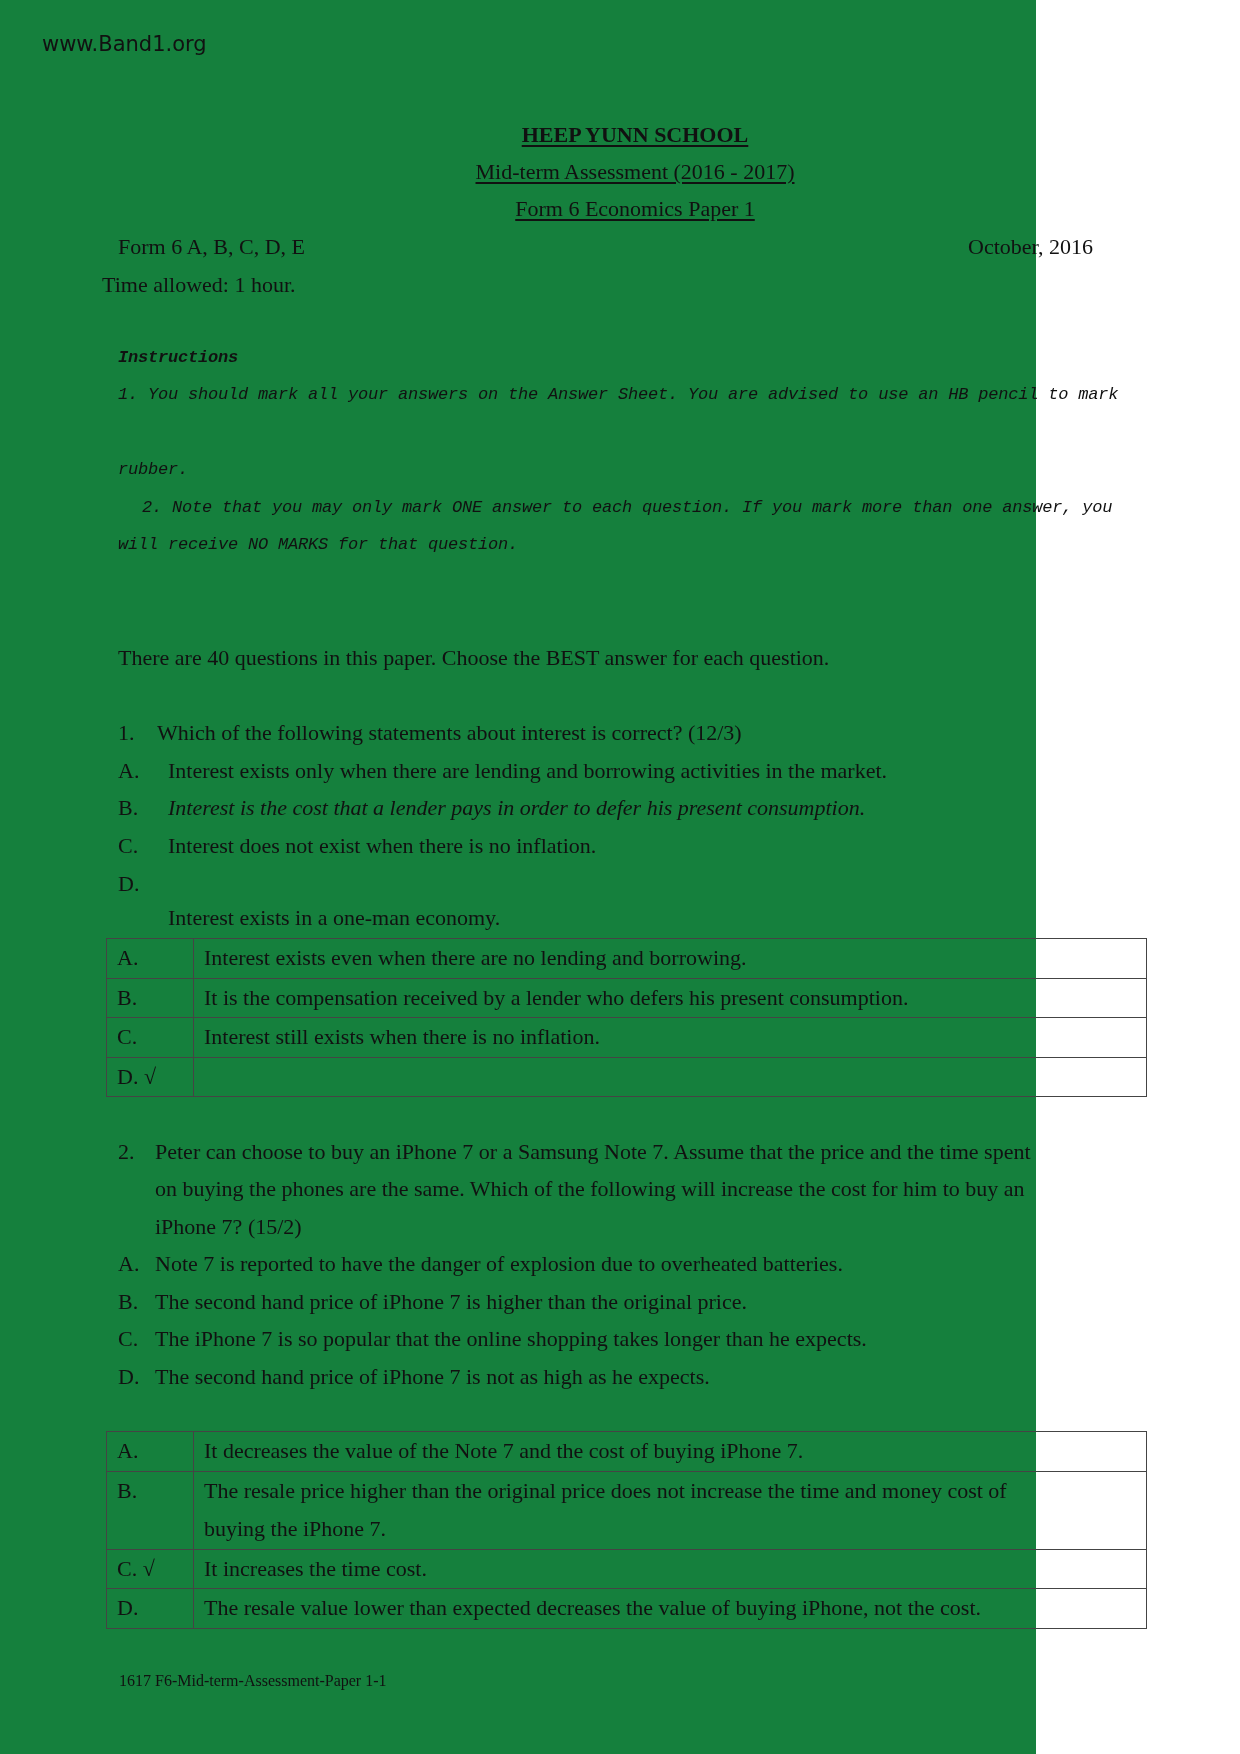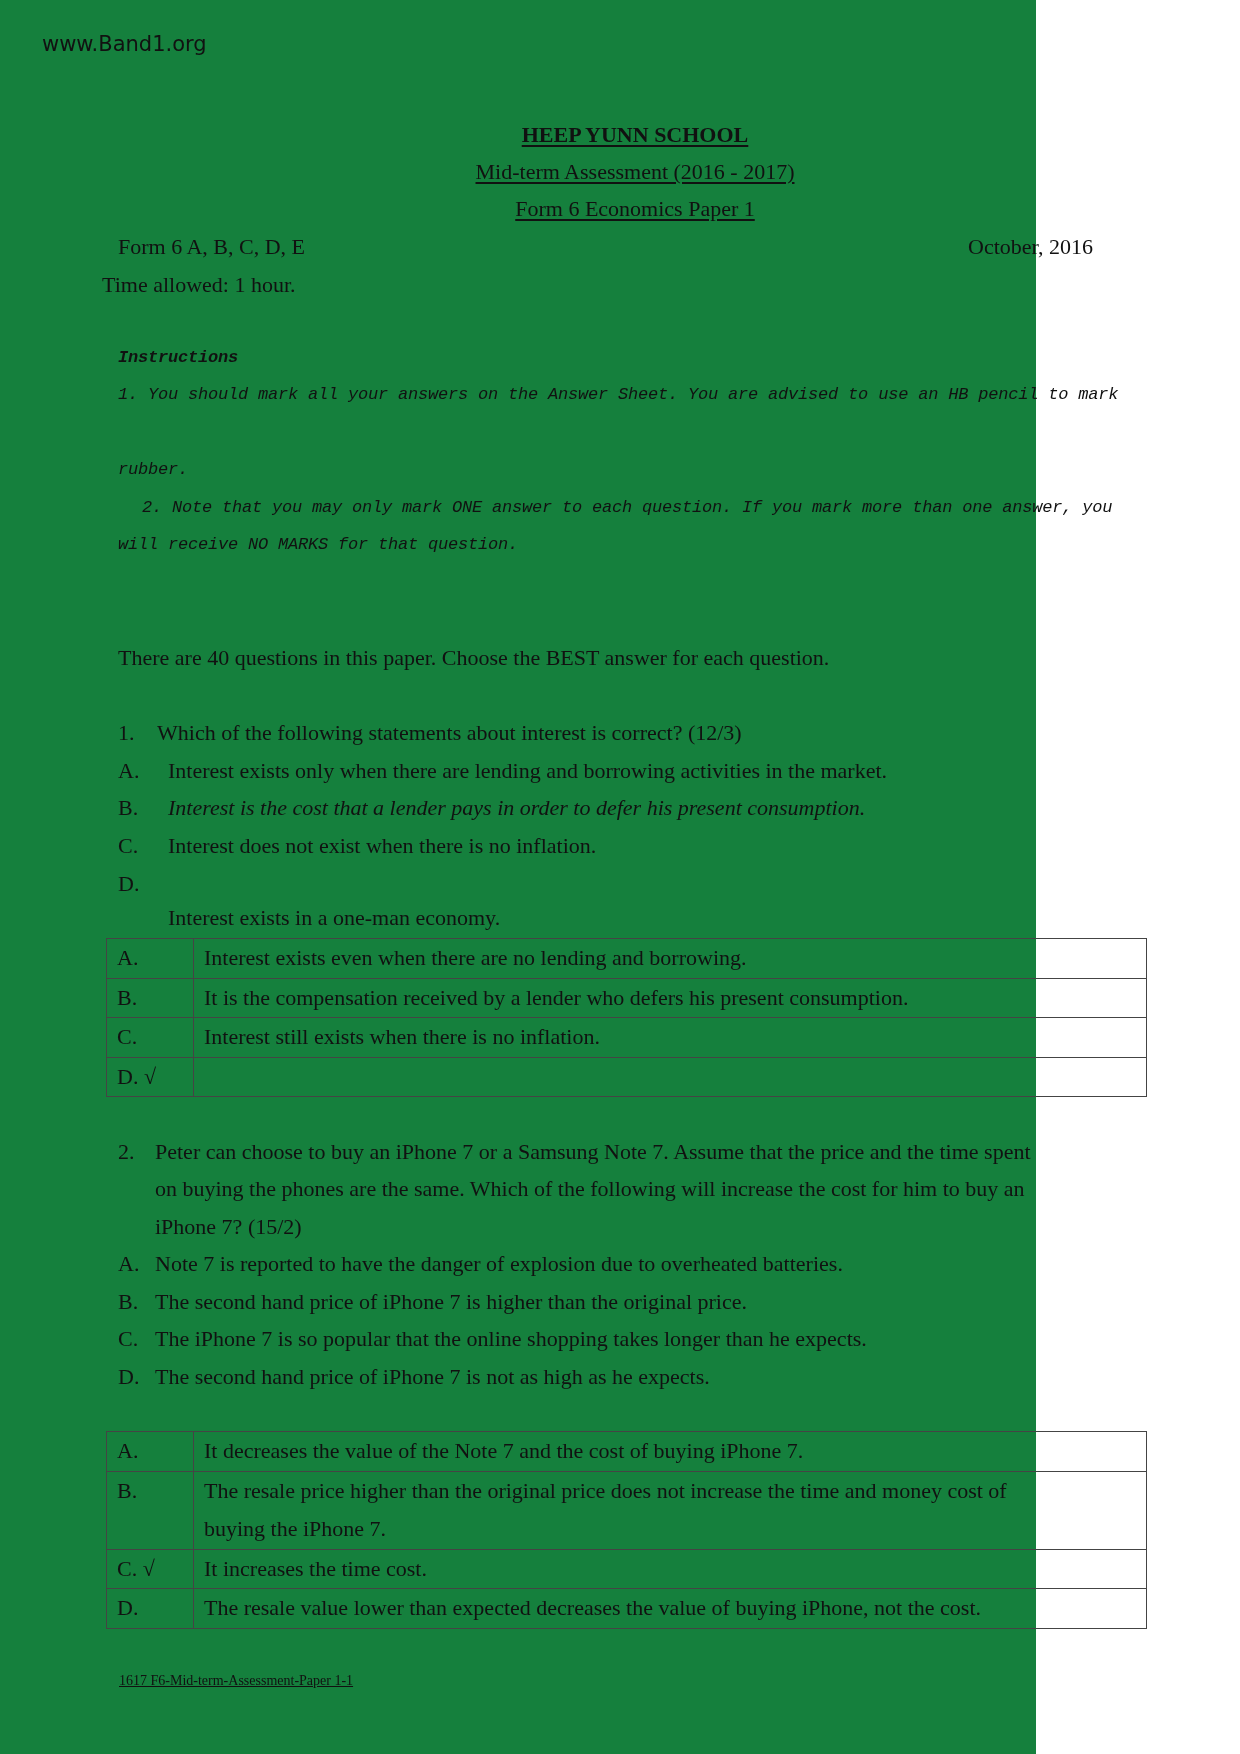--- a/index.html
+++ b/index.html
@@ -9,21 +9,21 @@
   .serif { font-family:"Liberation Serif", serif; font-size:22px; line-height:26px; }
   .sans-it { font-family:Liberation Mono, monospace; font-style:italic; font-size:17px; line-height:26px; letter-spacing:-0.2px; }
   .watermark { font-family:"DejaVu Sans", sans-serif; font-size:21px; line-height:26px; color:#111; }
   .center { left:0; width:1270px; text-align:center; }
   .u { text-decoration:underline; text-underline-offset:3px; text-decoration-thickness:1.5px; }
   .bold { font-weight:bold; }
   .instr-head { font-weight:bold; }
   table.ans { position:absolute; border-collapse:collapse; font-family:"Liberation Serif", serif; font-size:22px; }
   table.ans td { border:1.5px solid #444; padding:0 0 0 10px; vertical-align:top; line-height:38.5px; }
   table.ans td.lbl { width:76px; }
-  .footer { font-family:"Liberation Serif", serif; font-size:14px; line-height:22px;text-decoration:underline; }
+  .footer { font-family:"Liberation Serif", serif; font-size:16px; line-height:22px; }
 </style>
 </head>
 <body>
 
 <div class="page">
 
   <div class="abs watermark" style="left:42px; top:31px;">www.Band1.org</div>
 
   <div class="abs serif center bold u" style="top:122px;">HEEP YUNN SCHOOL</div>
   <div class="abs serif center u" style="top:159px;">Mid-term Assessment (2016 - 2017)</div>

